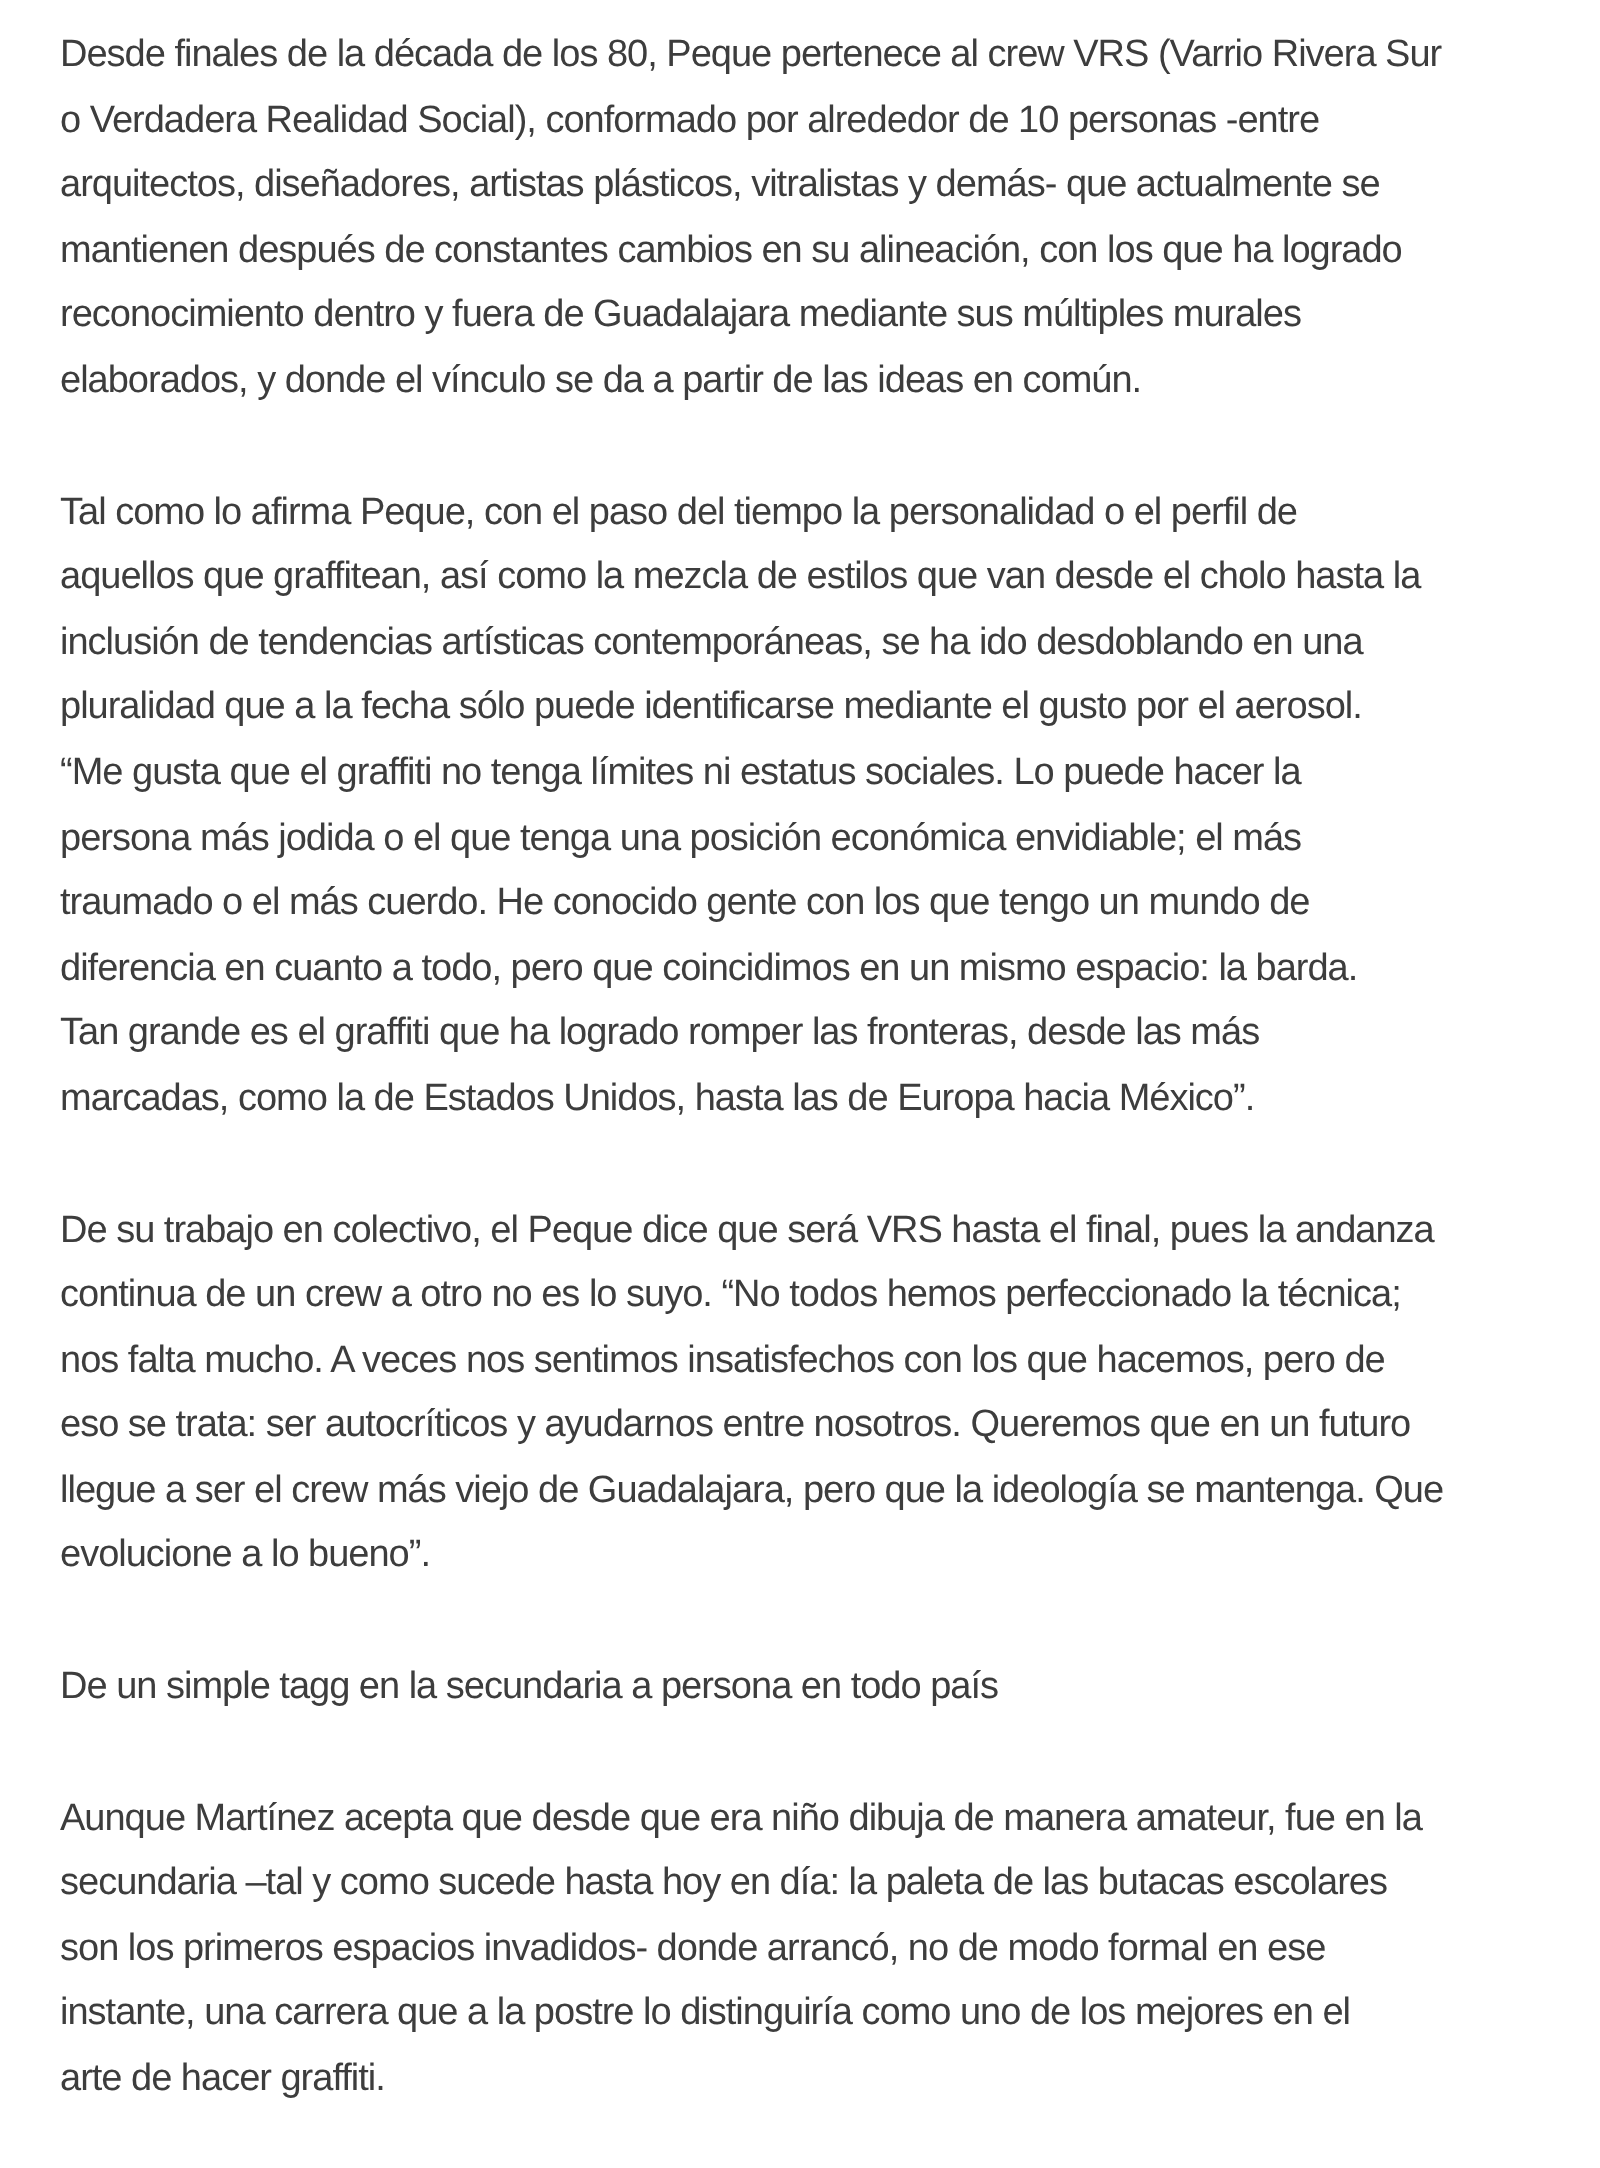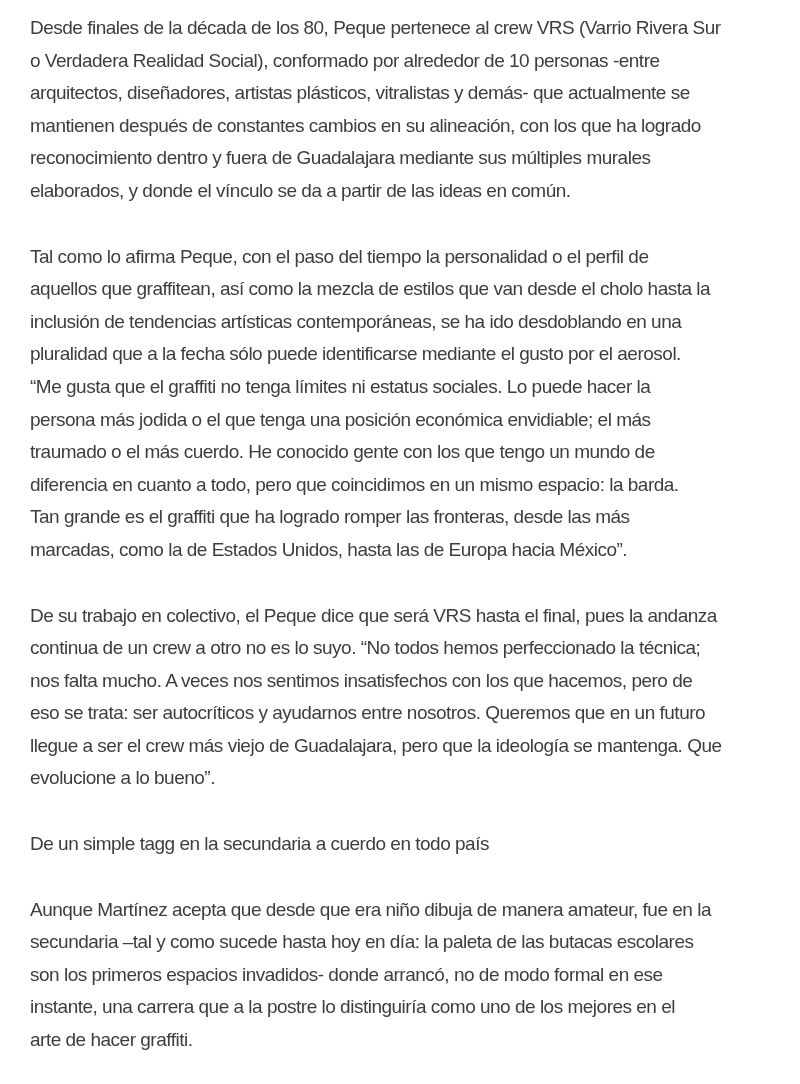--- a/index.html
+++ b/index.html
@@ -56,20 +56,20 @@
 Tan grande es el graffiti que ha logrado romper las fronteras, desde las más
 marcadas, como la de Estados Unidos, hasta las de Europa hacia México”.</p>
 
   <p class="para">De su trabajo en colectivo, el Peque dice que será VRS hasta el final, pues la andanza
 continua de un crew a otro no es lo suyo. “No todos hemos perfeccionado la técnica;
 nos falta mucho. A veces nos sentimos insatisfechos con los que hacemos, pero de
 eso se trata: ser autocríticos y ayudarnos entre nosotros. Queremos que en un futuro
 llegue a ser el crew más viejo de Guadalajara, pero que la ideología se mantenga. Que
 evolucione a lo bueno”.</p>
 
-  <h2 class="para subheading">De un simple tagg en la secundaria a cuerdo en todo país</h2>
+  <h2 class="para subheading">De un simple tagg en la secundaria a persona en todo país</h2>
 
   <p class="para">Aunque Martínez acepta que desde que era niño dibuja de manera amateur, fue en la
 secundaria –tal y como sucede hasta hoy en día: la paleta de las butacas escolares
 son los primeros espacios invadidos- donde arrancó, no de modo formal en ese
 instante, una carrera que a la postre lo distinguiría como uno de los mejores en el
 arte de hacer graffiti.</p>
 </main>
 
 </body></html>

